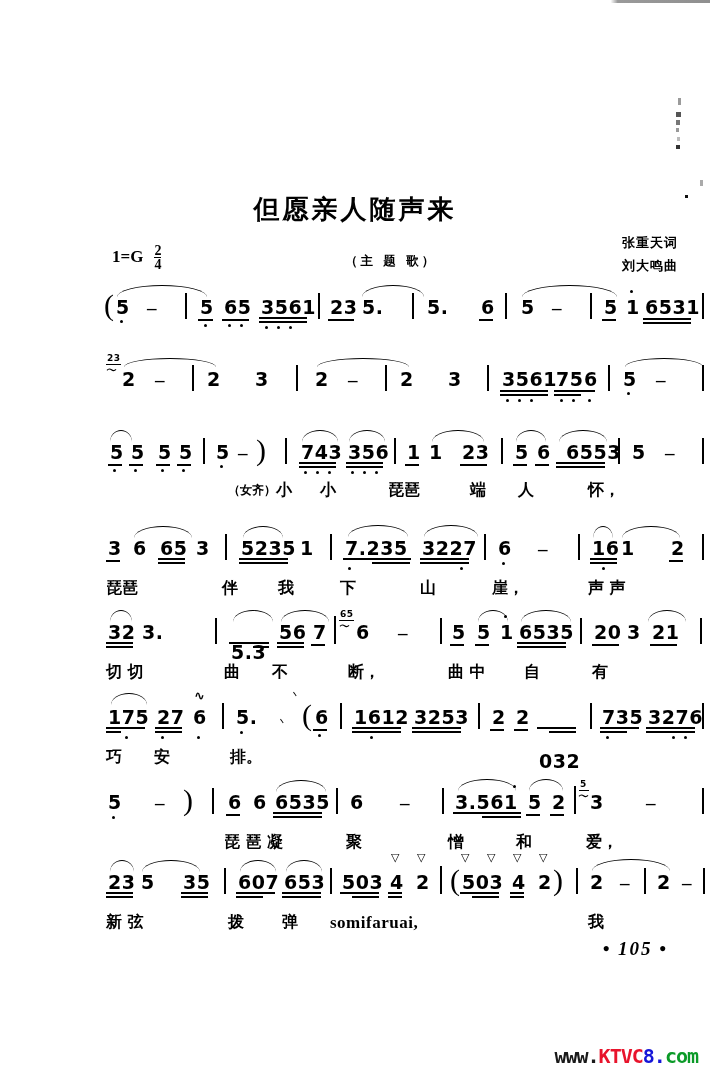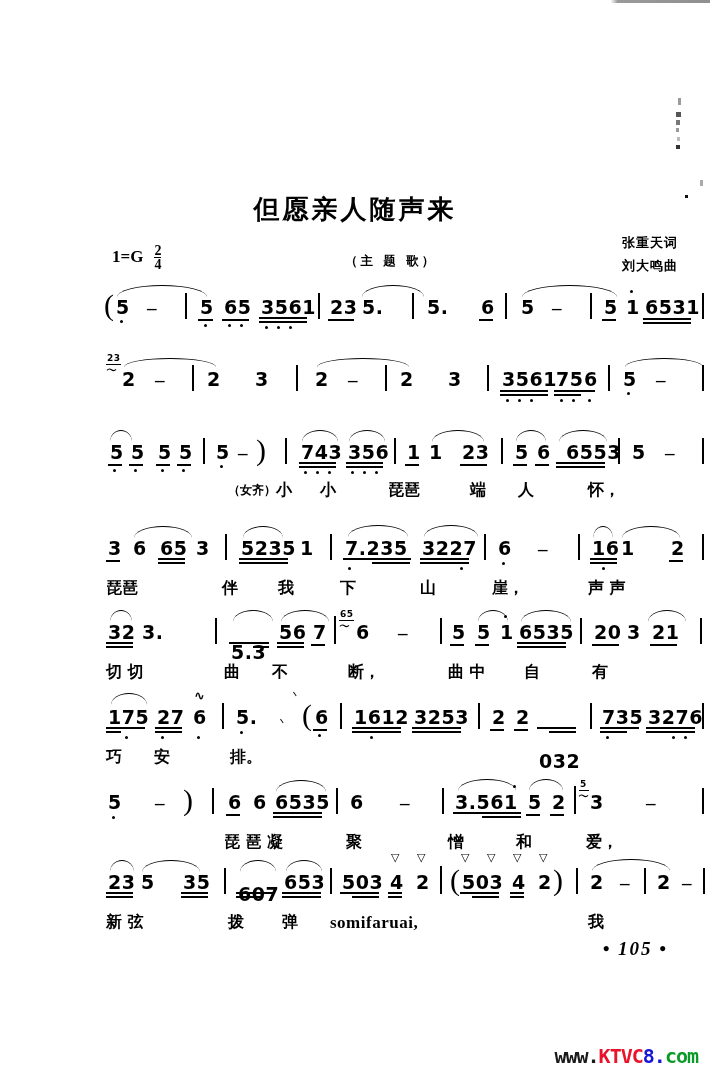--- a/index.html
+++ b/index.html
@@ -672,21 +672,21 @@
       <span class="n" style="left:108px;top:11px;">23</span>
       <span class="beam" style="left:106px;top:30px;width:27px;"></span>
       <span class="beam" style="left:106px;top:34px;width:27px;"></span>
       <span class="slur" style="left:142px;top:-2px;width:58px;"></span>
       <span class="n" style="left:141px;top:11px;">5</span>
       <span class="n" style="left:183px;top:11px;">35</span>
       <span class="beam" style="left:181px;top:30px;width:27px;"></span>
       <span class="beam" style="left:181px;top:34px;width:27px;"></span>
       <span class="barline" style="left:224px;top:6px;height:26px;"></span>
       <span class="slur" style="left:240px;top:-2px;width:36px;"></span>
-      <span class="n" style="left:238px;top:11px;margin-top:12px;">607</span>
+      <span class="n" style="left:238px;top:11px;">607</span>
       <span class="beam" style="left:236px;top:30px;width:39px;"></span>
       <span class="beam" style="left:236px;top:34px;width:27px;"></span>
       <span class="slur" style="left:286px;top:-2px;width:36px;"></span>
       <span class="n" style="left:284px;top:11px;text-align:right;">653</span>
       <span class="beam" style="left:282px;top:30px;width:39px;"></span>
       <span class="beam" style="left:282px;top:34px;width:39px;"></span>
       <span class="barline" style="left:330px;top:6px;height:26px;"></span>
       <span class="n" style="left:342px;top:11px;">503</span>
       <span class="beam" style="left:340px;top:30px;width:39px;"></span>
       <span class="beam" style="left:352px;top:34px;width:27px;"></span>

